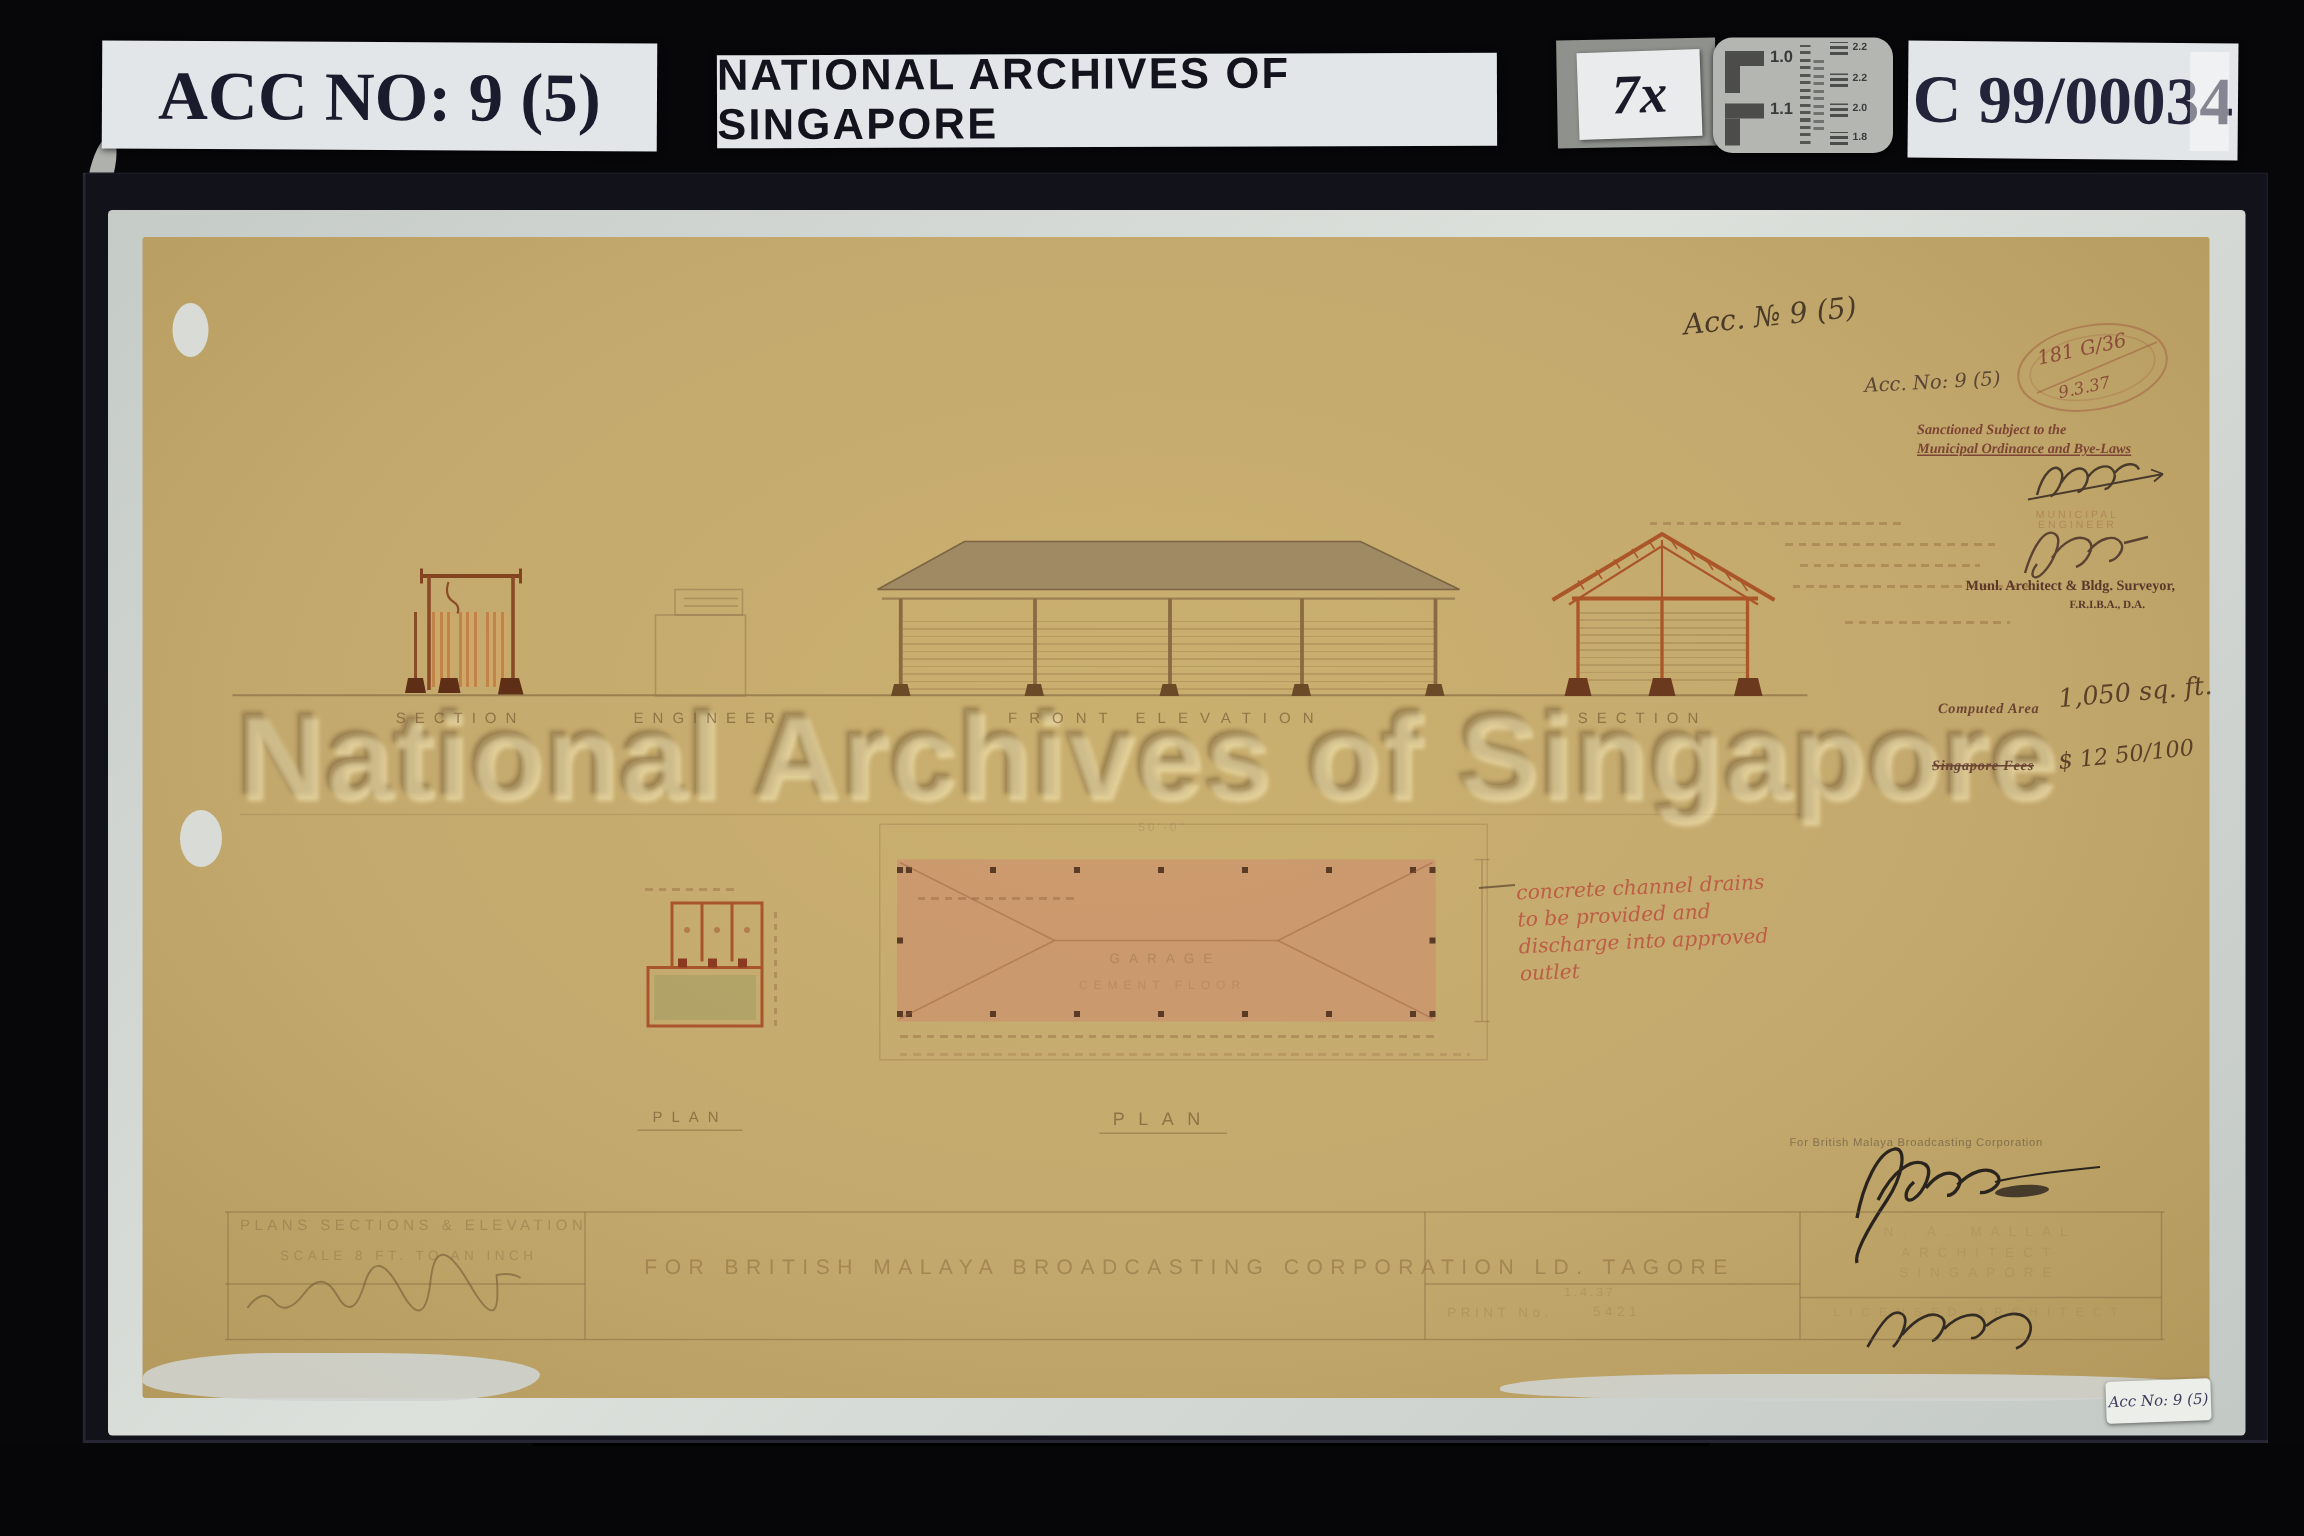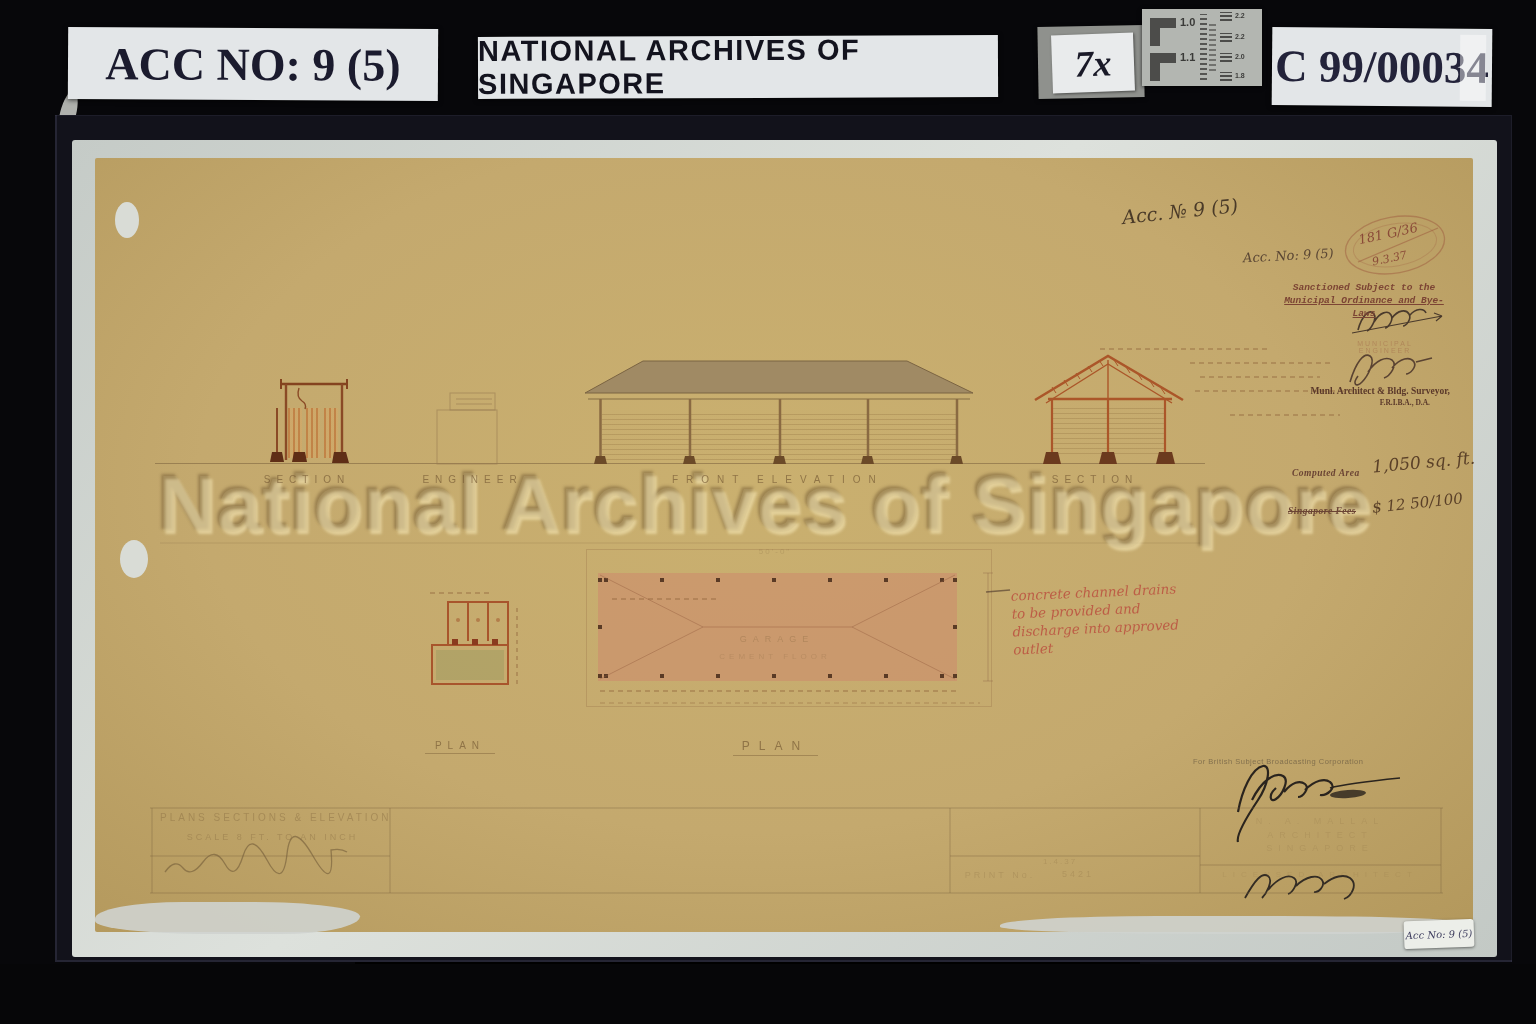--- a/index.html
+++ b/index.html
@@ -39,22 +39,22 @@
 
   
   .draft{color:rgba(122,94,55,.72);letter-spacing:6px;font-size:10px;text-align:center;white-space:nowrap;}
   .draft-ul{border-bottom:1px solid rgba(122,94,55,.45);padding-bottom:2px;}
   .faint{opacity:.42;}
   .vfaint{opacity:.3;}
   .hand{font-family:"DejaVu Serif",serif;font-style:italic;white-space:nowrap;}
   .ink{color:#4a3a28;}
   .rednote{color:rgba(186,74,60,.8);font-size:13.5px;line-height:18px;transform:rotate(-2.5deg);}
   .stampred{color:#8a4a38;}
-  .sanction{color:#7c4434;font-family:Liberation Mono, monospace;font-weight:bold;font-style:italic;
-            font-size:9.5px;text-align:center;line-height:13px;}
+  .sanction{color:#7c4434;font-family:Liberation Serif, serif;font-weight:bold;font-style:italic;
+            font-size:9.5px;text-align:left;line-height:13px;}
   .surveyor{color:#5a382a;font-family:"Liberation Serif",serif;font-weight:bold;font-size:9.5px;text-align:right;}
   .complabel{color:#6b4434;font-family:"Liberation Serif",serif;font-weight:bold;font-style:italic;font-size:9.5px;letter-spacing:.5px;}
   .dash{background:repeating-linear-gradient(90deg,rgba(140,95,55,.38) 0 5px,transparent 5px 9px);height:2px;}
   .vdash{background:repeating-linear-gradient(0deg,rgba(140,95,55,.38) 0 4px,transparent 4px 8px);width:2px;}
   .dotrow{height:4px;background:repeating-linear-gradient(90deg,rgba(70,42,25,.85) 0 4px,transparent 4px 56px);}
   .dot{width:4px;height:4px;background:rgba(70,42,25,.85);}
   .hstripes{background:repeating-linear-gradient(0deg,rgba(150,118,68,.35) 0 1px,rgba(200,172,112,.12) 1px 5px);}
   .ostripes{background:repeating-linear-gradient(90deg,rgba(190,100,40,.55) 0 2px,rgba(225,165,95,.3) 2px 5px);}
   .pinkwash{background:rgba(205,133,108,.5);}
   .greenwash{background:rgba(150,152,92,.42);}
@@ -77,21 +77,21 @@
 
   <div class="abs card arch-card" style="left:478px;top:36px;width:520px;height:62px;">
     <span>NATIONAL ARCHIVES OF SINGAPORE</span>
   </div>
 
   <div class="abs graycard" style="left:1038px;top:26px;width:106px;height:72px;"></div>
   <div class="abs sevenx" style="left:1052px;top:34px;width:82px;height:58px;">
     <span>7x</span>
   </div>
 
-  <div class="abs chartcard" style="left:1142px;top:9px;width:120px;height:77px;">
+  <div class="abs chartcard" style="left:1142px;top:25px;width:120px;height:77px;border-radius:13px;">
     <div class="lglyph" style="left:8px;top:9px;"></div>
     <span class="chartnum" style="left:38px;top:7px;">1.0</span>
     <div class="lglyph" style="left:8px;top:44px;"></div>
     <span class="chartnum" style="left:38px;top:42px;">1.1</span>
     <div class="rulerstrip" style="left:58px;top:5px;height:66px;"></div>
     <div class="rulerstrip" style="left:67px;top:12px;height:50px;opacity:.7;"></div>
     <div class="tribar" style="left:78px;top:3px;"></div>
     <span class="smallnum" style="left:93px;top:3px;">2.2</span>
     <div class="tribar" style="left:78px;top:24px;"></div>
     <span class="smallnum" style="left:93px;top:24px;">2.2</span>
@@ -308,30 +308,31 @@
   <div class="abs hand rednote" style="left:1012px;top:583px;">
     <div>concrete channel drains</div>
     <div>to be provided and</div>
     <div>discharge into approved</div>
     <div>outlet</div>
   </div>
 
   <div class="abs draft" style="left:160px;top:812px;width:225px;font-size:10px;letter-spacing:3px;opacity:.5;">PLANS SECTIONS &amp; ELEVATION</div>
   <div class="abs draft" style="left:170px;top:832px;width:205px;font-size:9px;letter-spacing:3px;opacity:.45;">SCALE 8 FT. TO AN INCH</div>
 
+  <div class="abs titlebig" style="left:398px;top:836px;width:790px;letter-spacing:5px;font-size:14px;">FOR BRITISH MALAYA BROADCASTING CORPORATION LD. TAGORE</div>
 
   <div class="abs draft vfaint" style="left:1020px;top:857px;width:80px;font-size:8px;letter-spacing:2px;">1.4.37</div>
   <div class="abs draft vfaint" style="left:955px;top:870px;width:90px;font-size:9px;letter-spacing:3px;">PRINT No.</div>
   <div class="abs draft vfaint" style="left:1048px;top:869px;width:60px;font-size:9px;letter-spacing:3px;">5421</div>
 
   <div class="abs draft" style="left:1210px;top:816px;width:220px;font-size:9px;opacity:.22;">N. A. MALLAL</div>
   <div class="abs draft" style="left:1210px;top:830px;width:220px;font-size:9px;opacity:.22;">ARCHITECT</div>
   <div class="abs draft" style="left:1210px;top:843px;width:220px;font-size:9px;opacity:.22;">SINGAPORE</div>
   <div class="abs draft" style="left:1210px;top:870px;width:220px;font-size:8px;opacity:.2;">LICENSED ARCHITECT</div>
 
-  <div class="abs" style="left:1193px;top:757px;font-size:7.5px;color:rgba(70,60,50,.5);letter-spacing:.5px;">For British Subject Broadcasting Corporation</div>
+  <div class="abs" style="left:1193px;top:757px;font-size:7.5px;color:rgba(70,60,50,.5);letter-spacing:.5px;">For British Malaya Broadcasting Corporation</div>
 
   <div class="abs sticker hand" style="left:1404px;top:920px;width:70px;height:28px;">
     <span>Acc No: 9 (5)</span>
   </div>
 
   <div class="abs blackbar" style="left:355px;top:962px;width:785px;height:62px;"></div>
 </div>
 
 </body></html>

